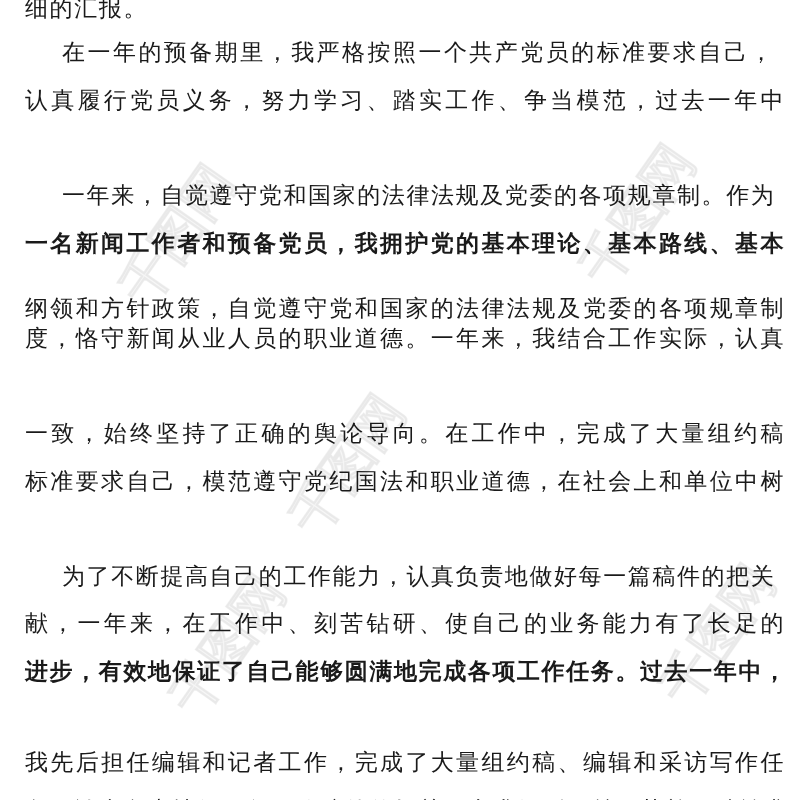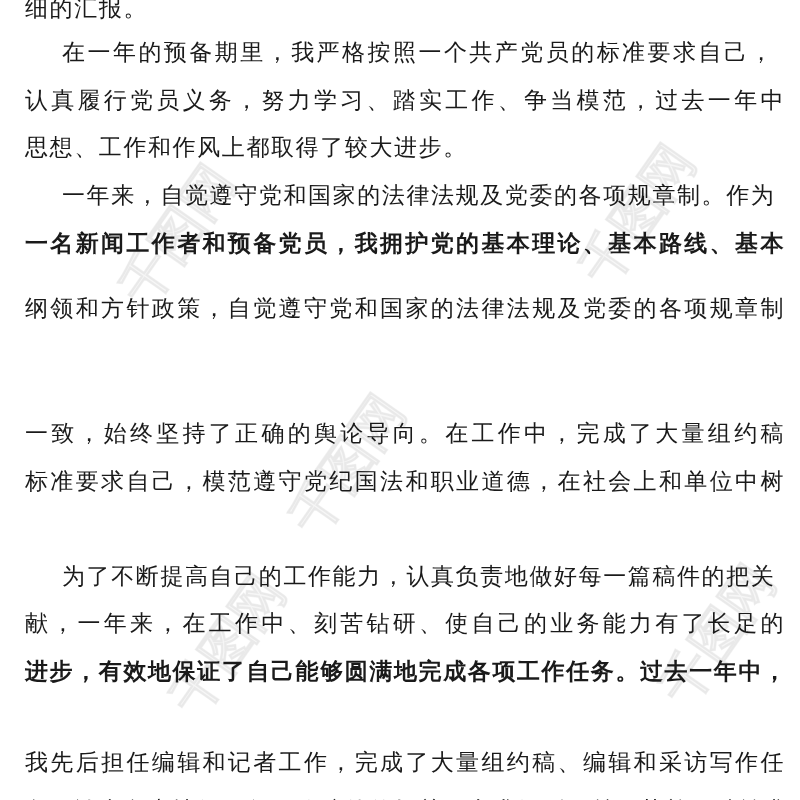--- a/index.html
+++ b/index.html
@@ -56,24 +56,24 @@
 
 <div class="page" id="page">
     <div class="watermark" style="left: 100px; top: 200px;">千图网</div>
     <div class="watermark" style="left: 560px; top: 180px;">千图网</div>
     <div class="watermark" style="left: 270px; top: 430px;">千图网</div>
     <div class="watermark" style="left: 150px; top: 610px;">千图网</div>
     <div class="watermark" style="left: 640px; top: 600px;">千图网</div>
     <div class="line" style="top: -7px;">细的汇报。</div>
     <div class="line indent justify" style="top: 37px;">在一年的预备期里，我严格按照一个共产党员的标准要求自己，</div>
     <div class="line justify" style="top: 85px;">认真履行党员义务，努力学习、踏实工作、争当模范，过去一年中</div>
-    <div class="line" style="top: 132px;">思想、工作和作风上都取得了较大进步。</div>
     <div class="line indent justify" style="top: 180px;">一年来，自觉遵守党和国家的法律法规及党委的各项规章制。作为</div>
     <div class="line justify" style="top: 228px; font-weight: bold;">一名新闻工作者和预备党员，我拥护党的基本理论、基本路线、基本</div>
     <div class="line justify" style="top: 293px;">纲领和方针政策，自觉遵守党和国家的法律法规及党委的各项规章制</div>
+    <div class="line justify" style="top: 323px;">度，恪守新闻从业人员的职业道德。一年来，我结合工作实际，认真</div>
     <div class="line justify" style="top: 418px;">一致，始终坚持了正确的舆论导向。在工作中，完成了大量组约稿</div>
     <div class="line justify" style="top: 466px;">标准要求自己，模范遵守党纪国法和职业道德，在社会上和单位中树</div>
     <div class="line indent justify" style="top: 561px;">为了不断提高自己的工作能力，认真负责地做好每一篇稿件的把关</div>
     <div class="line justify" style="top: 608px;">献，一年来，在工作中、刻苦钻研、使自己的业务能力有了长足的</div>
     <div class="line justify" style="top: 656px; font-weight: bold;">进步，有效地保证了自己能够圆满地完成各项工作任务。过去一年中，</div>
     <div class="line justify" style="top: 747px;">我先后担任编辑和记者工作，完成了大量组约稿、编辑和采访写作任</div>
     <div class="line justify" style="top: 795px;">务，认真负责地做好每一篇稿件的把关，力求做到一丝不苟并且精益求</div>
   </div>
 
 </body></html>

